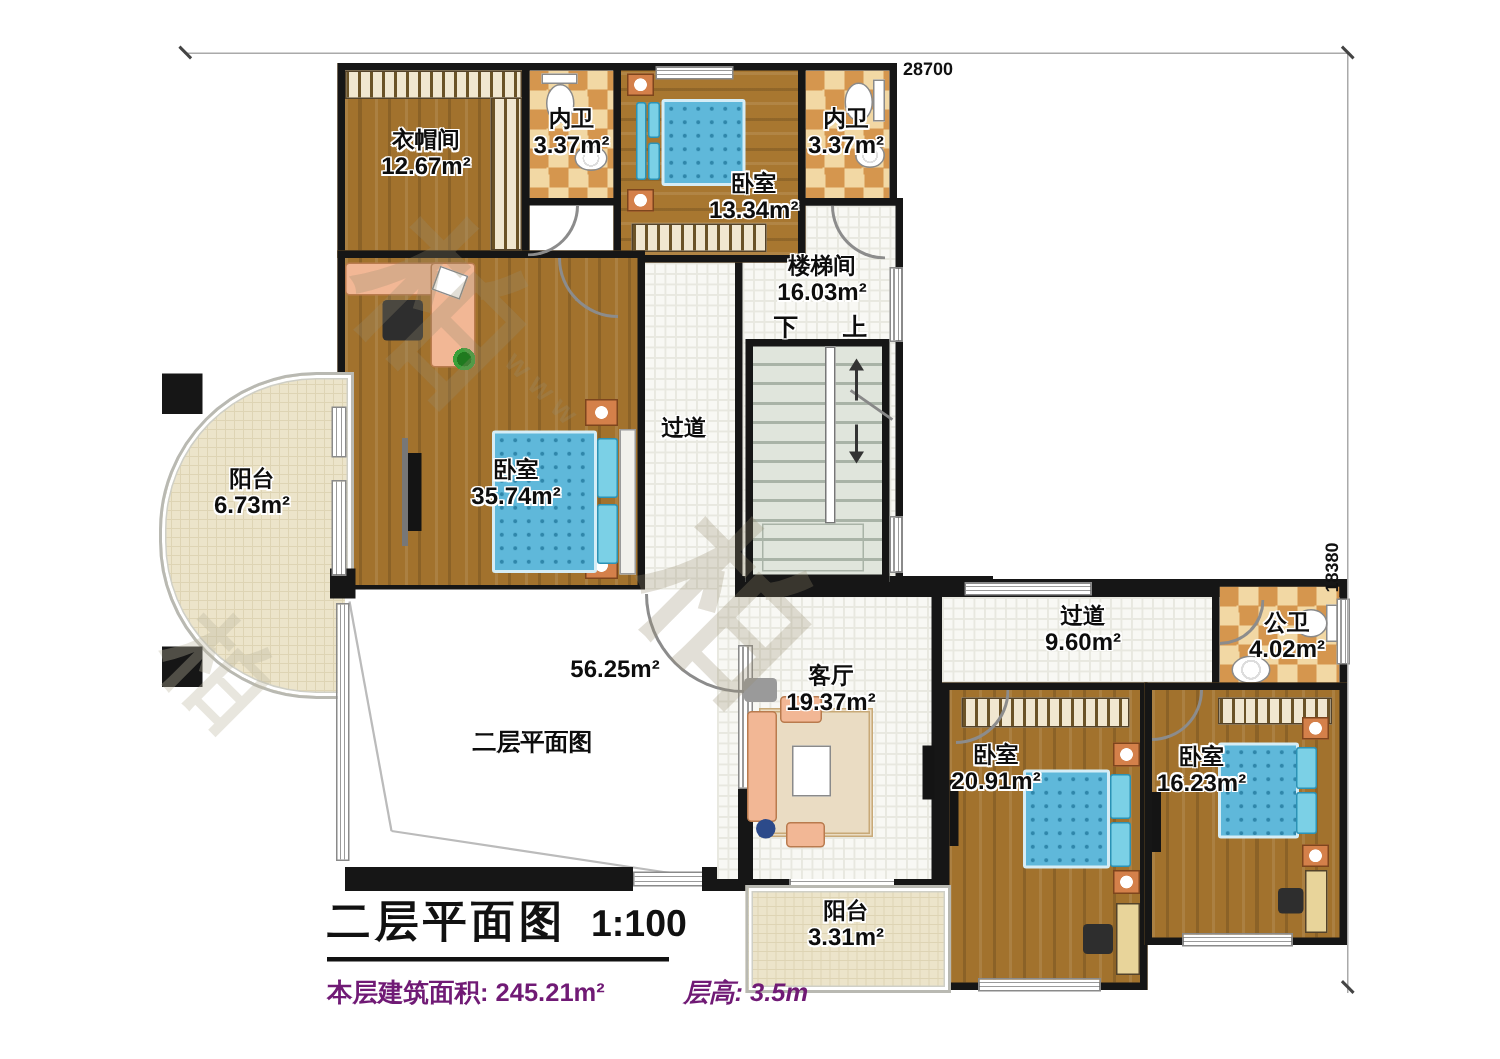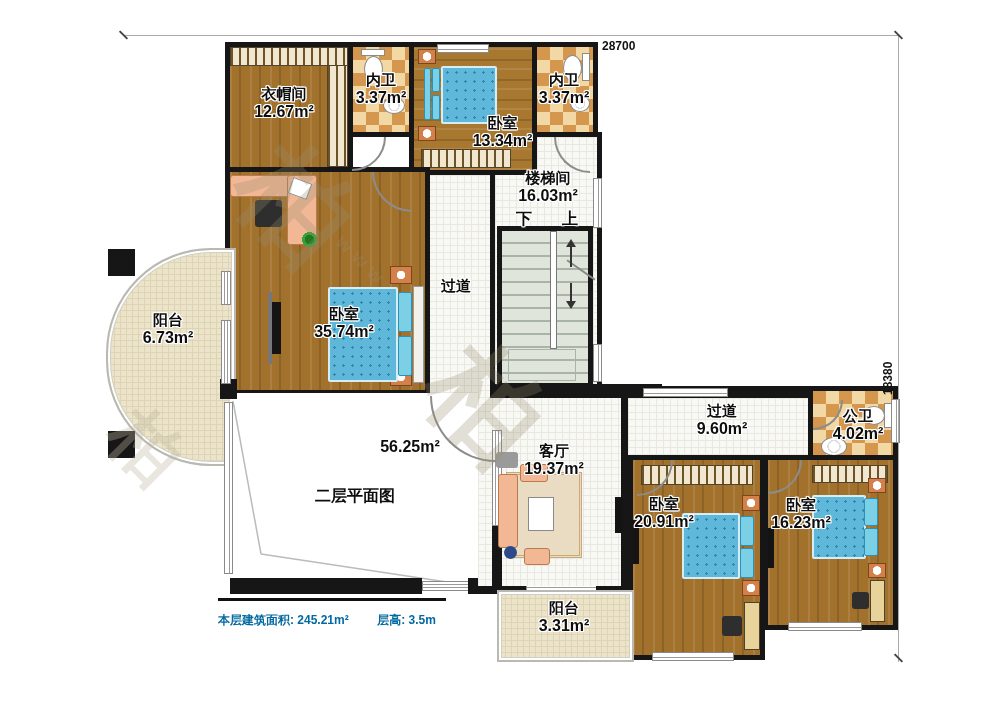--- a/index.html
+++ b/index.html
@@ -52,21 +52,21 @@
     text-shadow:1px 0 0 #fff,-1px 0 0 #fff,0 1px 0 #fff,0 -1px 0 #fff,1px 1px 0 #fff,-1px -1px 0 #fff,1px -1px 0 #fff,-1px 1px 0 #fff;}
   .nm{font-size:15px;}
   .ar{font-size:16px;}
   .dimtext{font-size:12px;font-weight:bold;color:#111;}
   .dimline{background:#aaa;}
   .tick{width:11px;height:2px;background:#444;transform:rotate(45deg);}
   .wm{position:absolute;color:rgba(150,140,112,0.28);font-weight:bold;pointer-events:none;}
   
   .titlebig{font-size:29px;font-weight:bold;letter-spacing:3px;color:#111;}
   .titlescale{font-size:25px;font-weight:bold;margin-left:16px;color:#111;}
-  .subline{font-size:12px;font-weight:bold;color:#0369a1;}
+  .subline{font-size:17px;font-weight:bold;color:#701a75;}
 </style>
 </head>
 <body>
 
 <div id="plan">
 
   <div class="abs gridfloor room" style="left:490px;top:132px;width:112px;height:266px;"></div>
   <div class="abs gridfloor" style="left:422px;top:168px;width:68px;height:424px;"></div>
 
   <div class="abs wood-h room" style="left:409px;top:42px;width:128px;height:133px;">
@@ -277,20 +277,23 @@
 
   <div class="abs dimline" style="left:123px;top:35px;width:775px;height:1px;"></div>
   <div class="abs dimline" style="left:898px;top:35px;width:1px;height:627px;"></div>
   <div class="abs tick" style="left:118px;top:34px;"></div>
   <div class="abs tick" style="left:893px;top:34px;"></div>
   <div class="abs tick" style="left:893px;top:657px;"></div>
   <div class="abs dimtext" style="left:602px;top:39px;">28700</div>
   <div class="abs dimtext" style="left:858px;top:358px;width:60px;transform:rotate(-90deg);">18380</div>
 
   <div class="abs" style="left:218px;top:595px;">
+    <div>
+      <span class="titlebig">二层平面图</span><span class="titlescale">1:100</span>
+    </div>
     <div style="width:228px;height:3px;background:#111;margin-top:3px;"></div>
     <div style="margin-top:9px;">
       <span class="subline">本层建筑面积: 245.21m²</span>
-      <span class="subline" style="margin-left:24px;">层高: 3.5m</span>
+      <span class="subline" style="margin-left:48px;font-style:italic;">层高: 3.5m</span>
     </div>
   </div>
 
 </div>
 
 </body></html>

